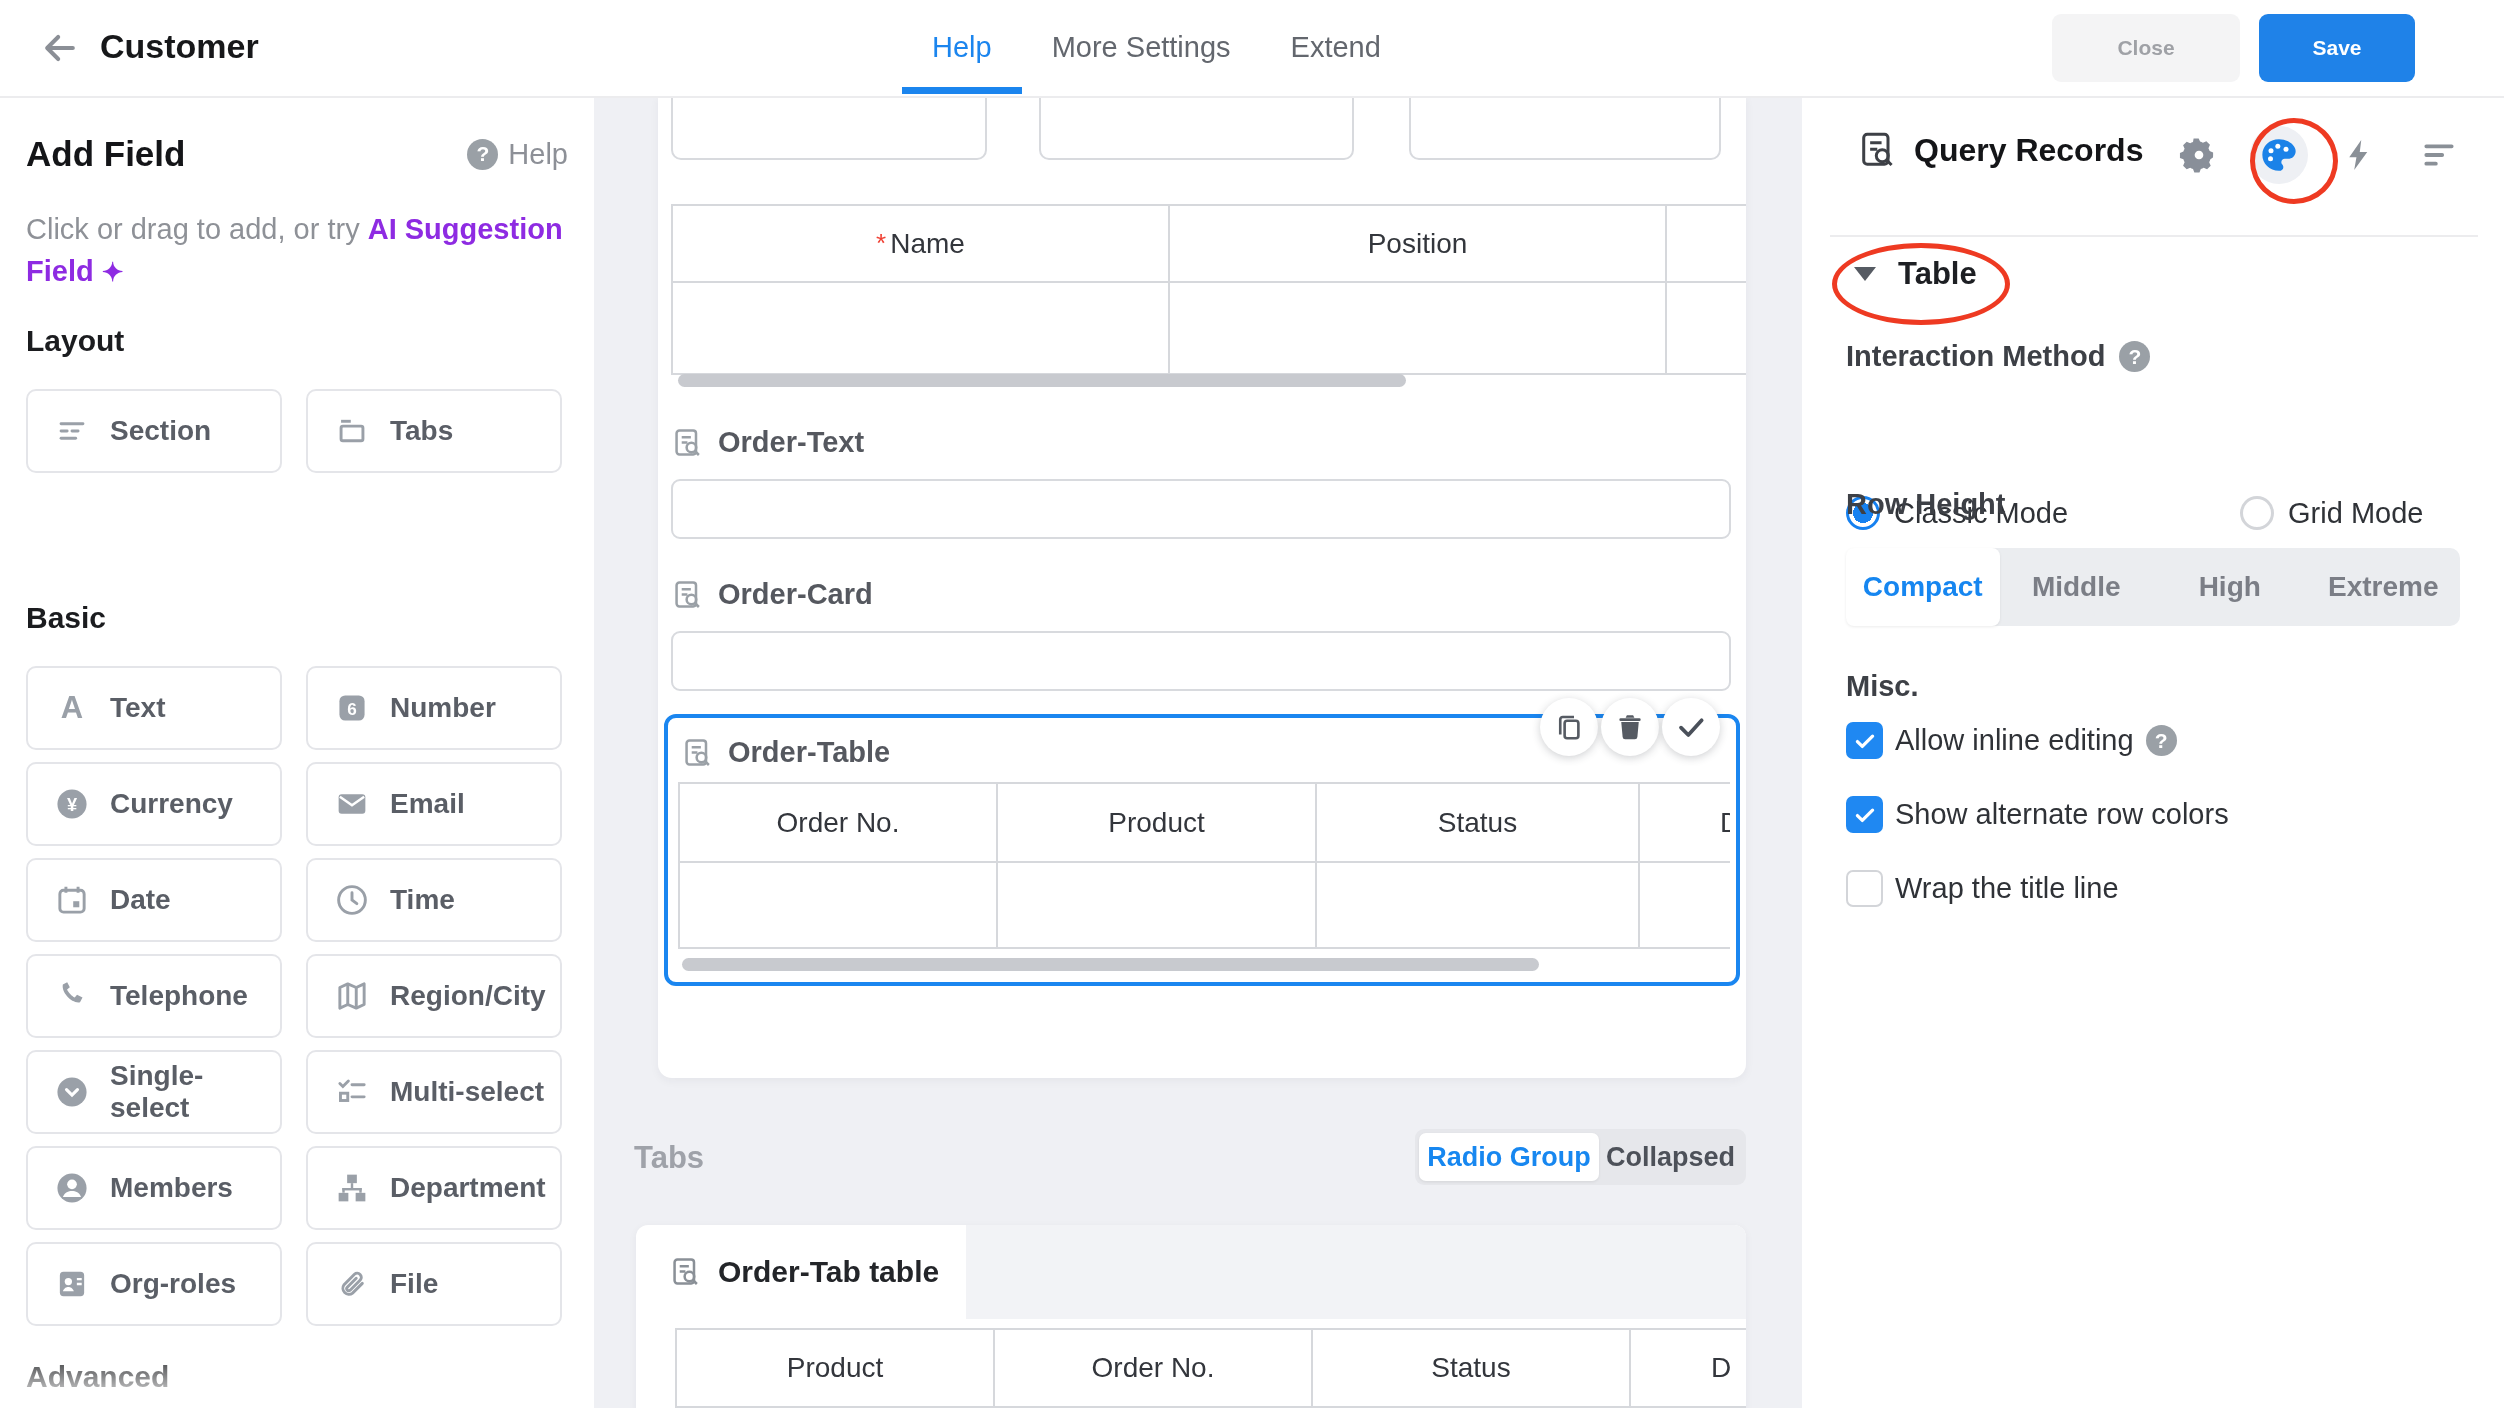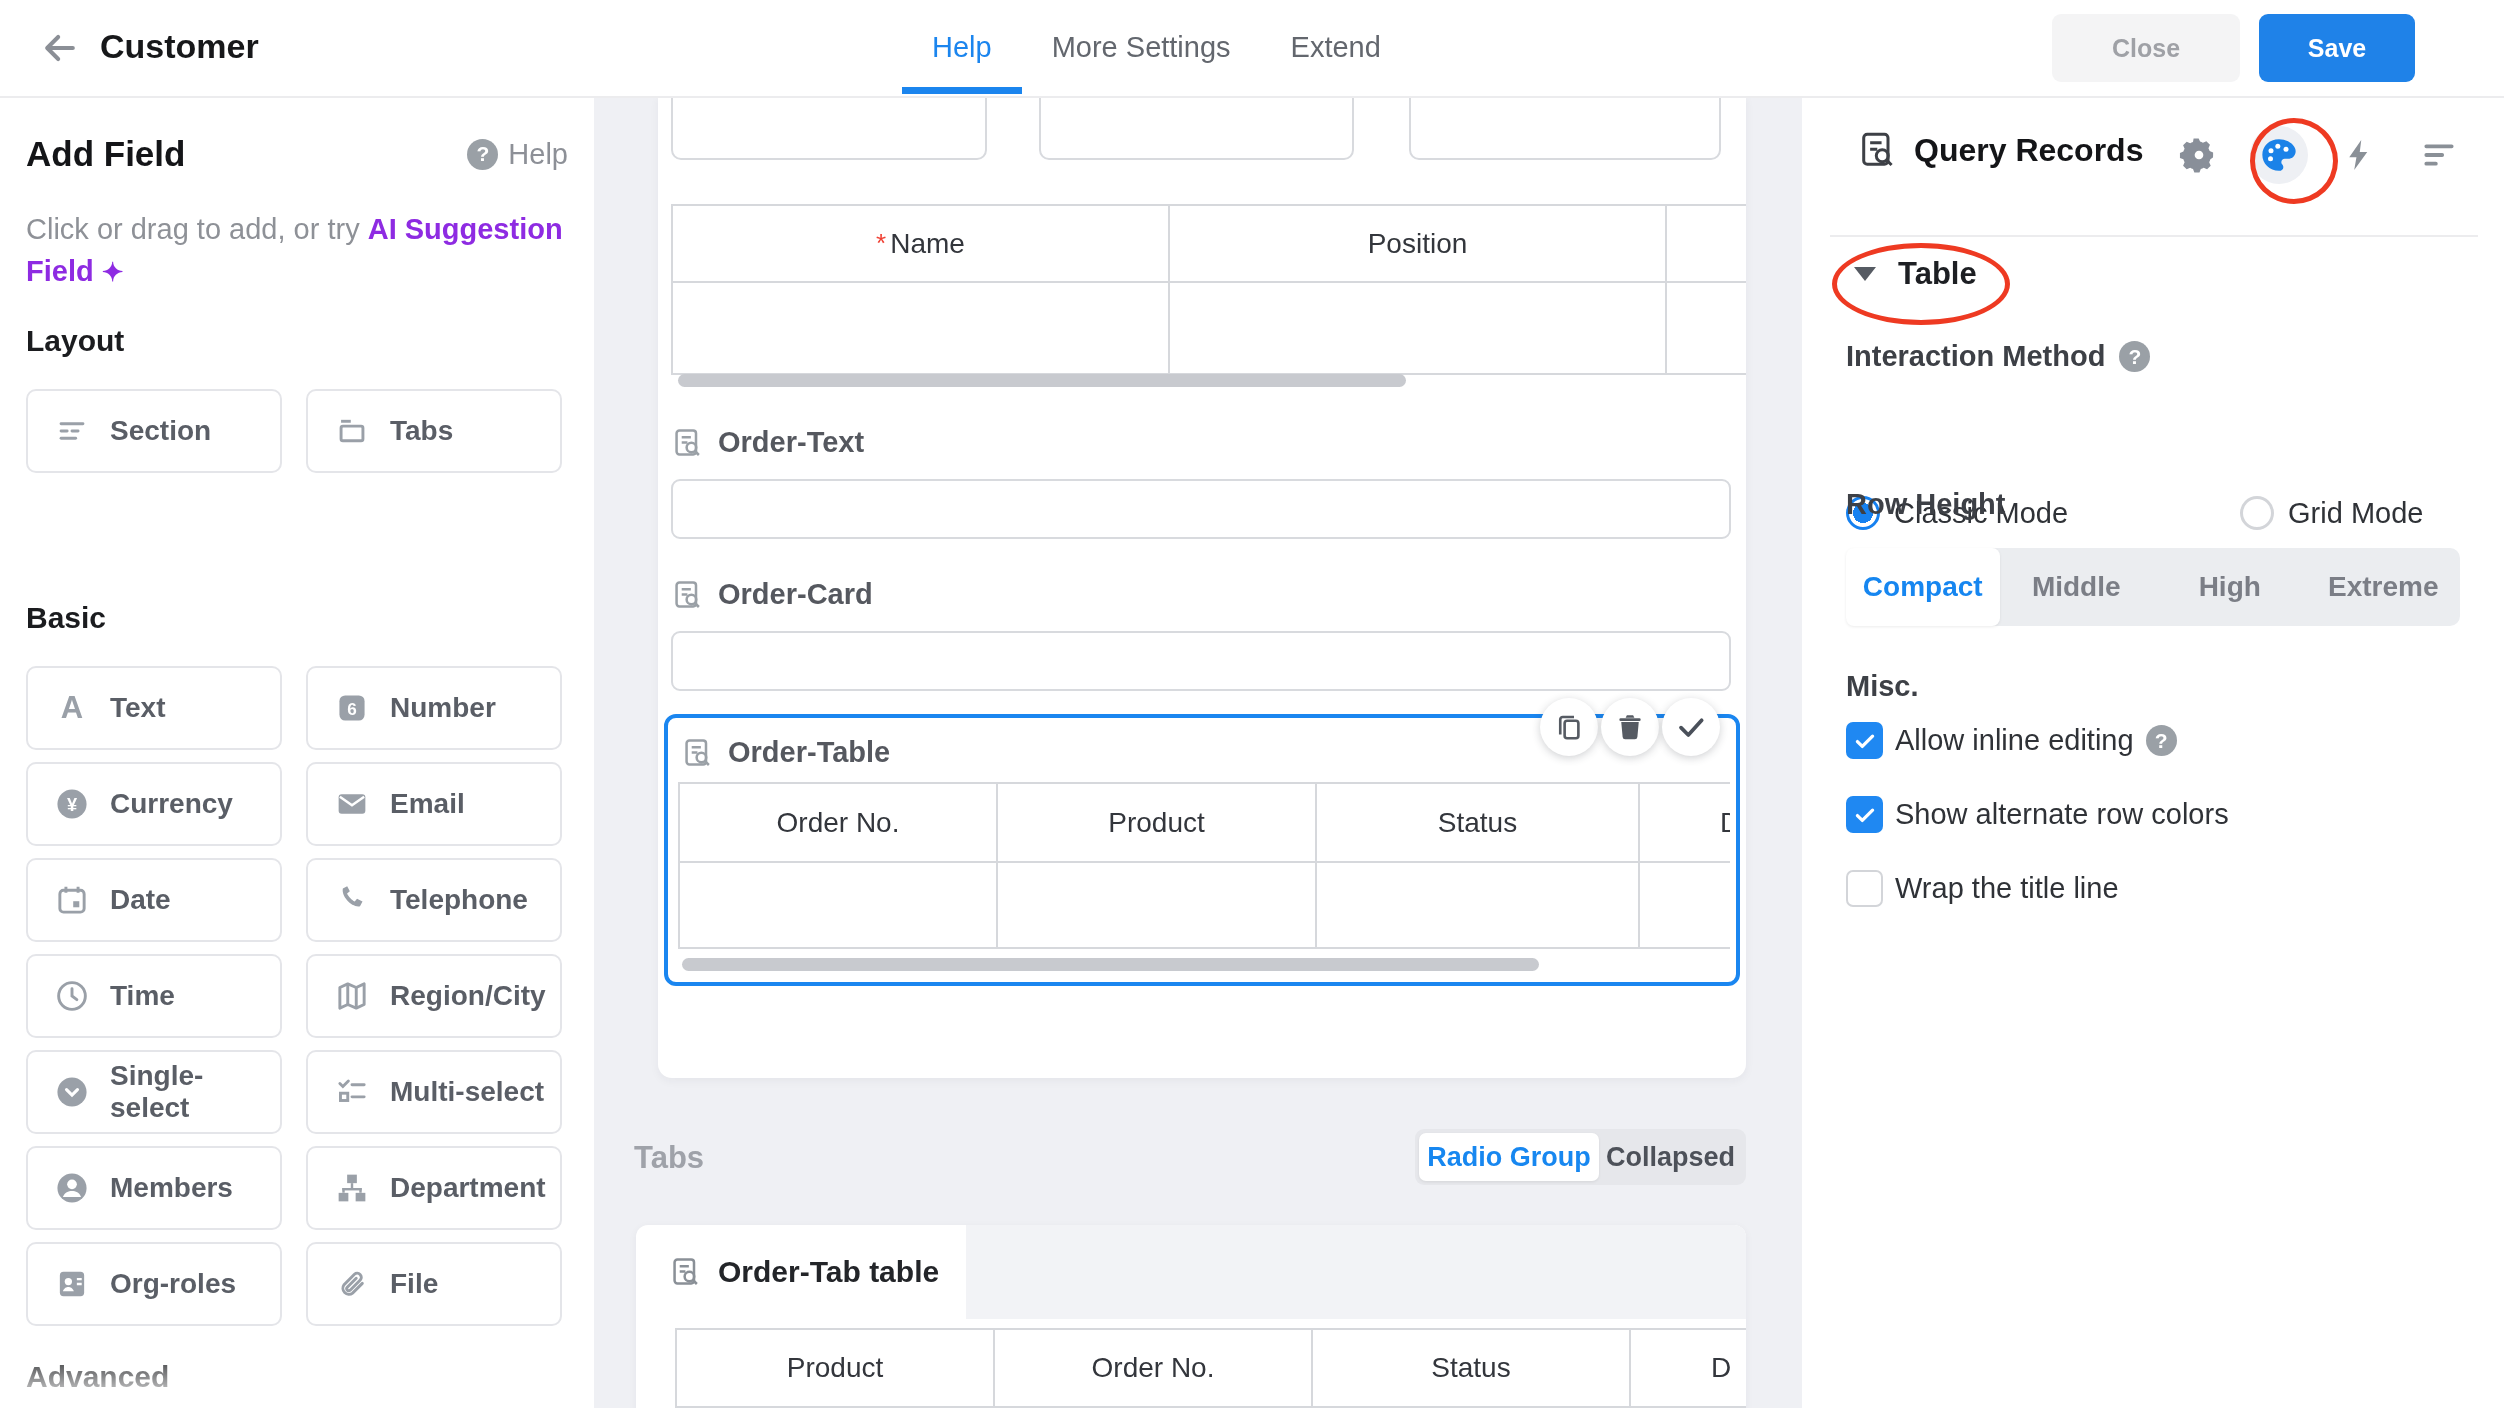--- a/index.html
+++ b/index.html
@@ -8,21 +8,21 @@
   .ico{display:inline-flex;align-items:center;justify-content:center;flex:none;}
 
   
   .topbar{position:absolute;left:0;top:0;width:2504px;height:96px;background:#fff;border-bottom:2px solid #ececee;z-index:40;}
   .back{position:absolute;left:38px;top:26px;width:44px;height:44px;cursor:pointer;}
   .tb-title{position:absolute;left:100px;top:27px;font-size:34px;font-weight:700;color:#17181a;}
   .tb-tabs{position:absolute;left:902px;top:0;height:94px;display:flex;}
   .tb-tab{position:relative;height:94px;display:flex;align-items:center;justify-content:center;padding:0 30px;font-size:29px;color:#63676e;cursor:pointer;}
   .tb-tab.active{color:#1b85ee;}
   .tb-tab.active::after{content:"";position:absolute;left:0;right:0;bottom:0;height:7px;background:#1b85ee;}
-  .tb-btn{position:absolute;top:14px;height:68px;border-radius:9px;display:flex;align-items:center;justify-content:center;font-size:25px;font-weight:700;cursor:pointer;}
+  .tb-btn{position:absolute;top:14px;height:68px;border-radius:9px;display:flex;align-items:center;justify-content:center;font-size:21px;font-weight:700;cursor:pointer;}
   .btn-close{left:2052px;width:188px;background:#f4f4f5;color:#9fa1a6;}
   .btn-save{left:2259px;width:156px;background:#1f82e8;color:#ffffff;}
 
   
   .left{position:absolute;left:0;top:96px;width:594px;height:1312px;background:#fff;overflow:hidden;}
   .ap-row{position:absolute;left:26px;right:26px;}
   .ap-title-row{top:38px;display:flex;align-items:center;justify-content:space-between;}
   .ap-title{font-size:35px;font-weight:700;color:#141518;}
   .help{display:flex;align-items:center;gap:10px;color:#8d9097;font-size:29px;cursor:pointer;}
   .qmark{width:31px;height:31px;border-radius:50%;background:#9aa0a6;color:#fff;font-size:21px;font-weight:700;display:flex;align-items:center;justify-content:center;}
@@ -188,34 +188,34 @@
             <svg width="34" height="34" viewBox="0 0 28 28" fill="none" stroke="#9aa0a8" stroke-width="2.4">
               <rect x="4" y="6" width="20" height="18" rx="3"></rect>
               <path d="M9 3v5M19 3v5"></path>
               <rect x="15" y="15" width="5" height="5" fill="#9aa0a8" stroke="none"></rect>
             </svg>
           </span>
         <span>Date</span>
       </div>
       <div class="fbtn">
         <span class="ico">
-            <svg width="32" height="32" viewBox="0 0 28 28">
-              <path d="M6 4c-1.5 7 8 17 15 15.5l2.2-4.2-4.8-2.3-2 2.3c-2.6-1.2-5.6-4.4-6.7-7l2.4-1.9L9.8 2 6 4z" fill="#9aa0a8"></path>
-            </svg>
-          </span>
-        <span>Telephone</span>
-      </div>
-      <div class="fbtn">
-        <span class="ico">
             <svg width="34" height="34" viewBox="0 0 28 28" fill="none" stroke="#9aa0a8" stroke-width="2.4" stroke-linecap="round">
               <circle cx="14" cy="14" r="11"></circle>
               <path d="M14 8v6l4 3"></path>
             </svg>
           </span>
         <span>Time</span>
+      </div>
+      <div class="fbtn">
+        <span class="ico">
+            <svg width="32" height="32" viewBox="0 0 28 28">
+              <path d="M6 4c-1.5 7 8 17 15 15.5l2.2-4.2-4.8-2.3-2 2.3c-2.6-1.2-5.6-4.4-6.7-7l2.4-1.9L9.8 2 6 4z" fill="#9aa0a8"></path>
+            </svg>
+          </span>
+        <span>Telephone</span>
       </div>
       <div class="fbtn">
         <span class="ico">
             <svg width="34" height="34" viewBox="0 0 28 28" fill="none" stroke="#9aa0a8" stroke-width="2.4" stroke-linejoin="round">
               <path d="M4 7l6.5-3 7 3L24 4v17l-6.5 3-7-3L4 24V7z"></path>
               <path d="M10.5 4v17M17.5 7v17"></path>
             </svg>
           </span>
         <span>Region/City</span>
       </div>

